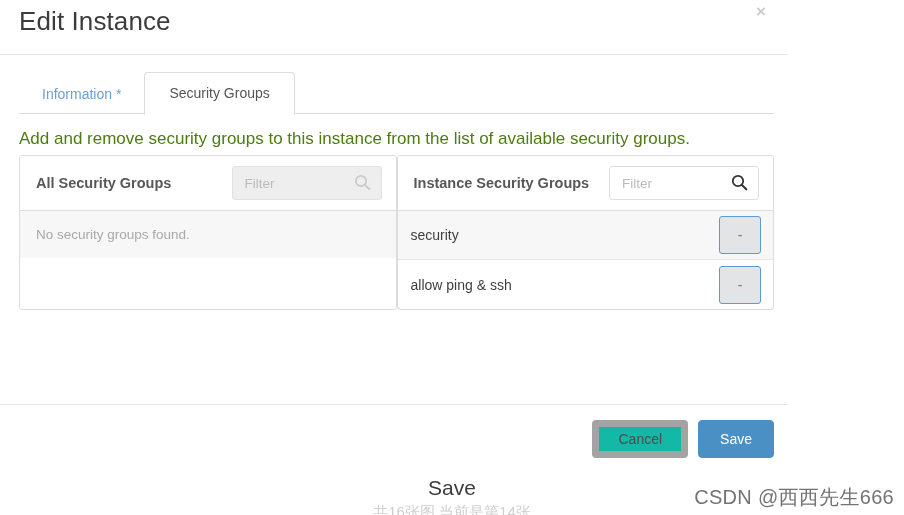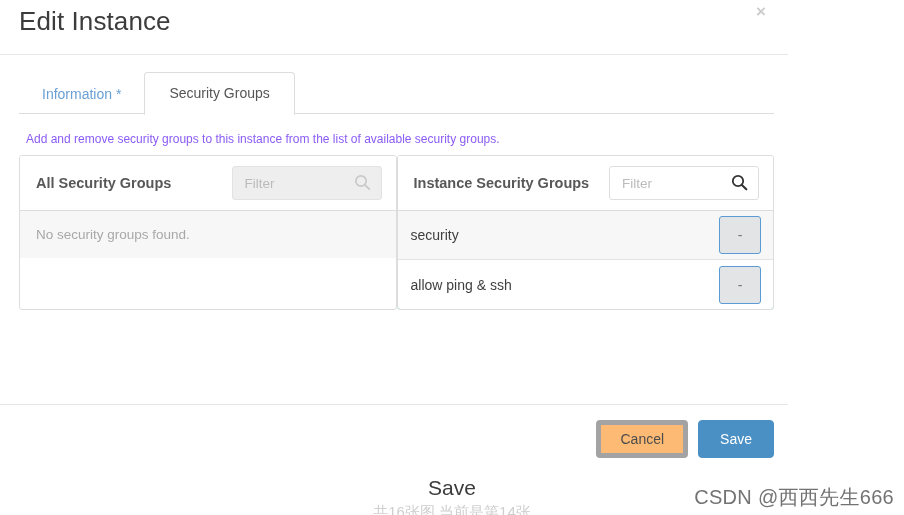--- a/index.html
+++ b/index.html
@@ -103,23 +103,23 @@
     border: 1px solid #dddddd;
     border-bottom: 1px solid #ffffff;
     border-radius: 4px 4px 0 0;
     margin-bottom: -1px;
     padding: 11px 24px 12px 24px;
     z-index: 2;
   }
 
   
   .description {
-    margin: 16px 0 0 26px;
-    font-size: 12px;
-    color: #8b5cf6;
+    margin: 16px 0 0 19px;
+    font-size: 17px;
+    color: #4d7c0f;
     line-height: 18px;
   }
 
   
   .panels {
     position: relative;
     margin-top: 7px;
     padding: 0 14px 0 19px;
     display: flex;
     justify-content: space-between;
@@ -248,22 +248,22 @@
   .btn {
     font-family: "Liberation Sans", sans-serif;
     font-size: 14px;
     border-radius: 4px;
     cursor: pointer;
     box-sizing: border-box;
     height: 38px;
     padding: 0 19px;
   }
   .btn-cancel {
-    background: #fdba74;
-    border: 5px solid #a3a3a3;
+    background: #14b8a6;
+    border: 7px solid #a3a3a3;
     color: #4c4c4c;
   }
   .btn-save {
     background: #4a90c4;
     border: 1px solid #4a90c4;
     color: #ffffff;
     padding: 0 21px;
   }
 
   

